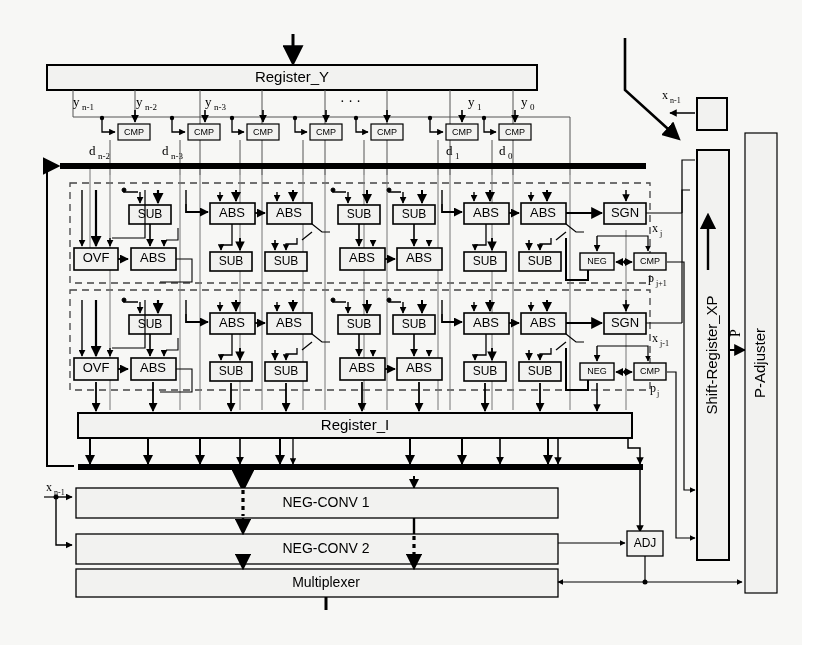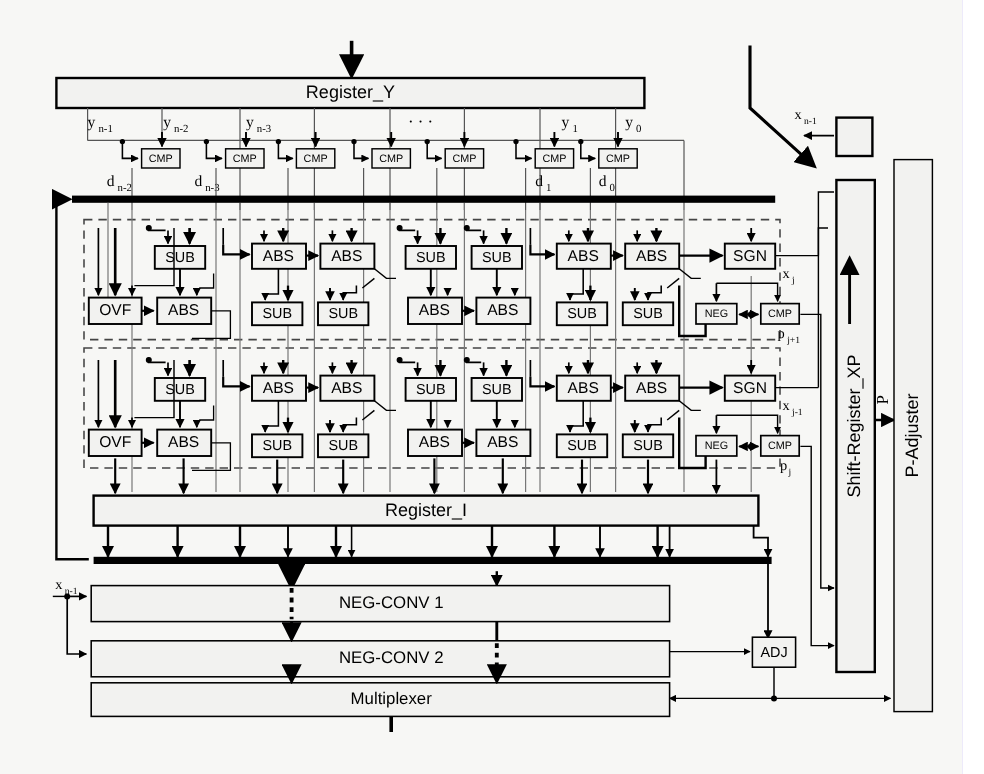--- a/index.html
+++ b/index.html
@@ -1,17 +1,17 @@
 <!DOCTYPE html>
 <html><head>
 <meta charset="utf-8">
 <style>
   html,body{margin:0;padding:0;background:#fff;}
   body{font-family:"Liberation Sans",sans-serif;}
-  #root{position:relative;width:802px;height:645px;background:#c4b5fd;overflow:hidden;}
+  #root{position:relative;width:802px;height:645px;background:#fca5a5;overflow:hidden;}
   svg{position:absolute;left:0;top:0;}
   .blk{fill:#f2f2f0;stroke:#000;}
   .lbl{font-family:"Liberation Sans",sans-serif;fill:#000;text-anchor:middle;dominant-baseline:middle;}
   .serif{font-family:"Liberation Serif",serif;fill:#000;}
   text{user-select:none;}
 </style>
 </head>
 <body>
 
 <div id="root">

